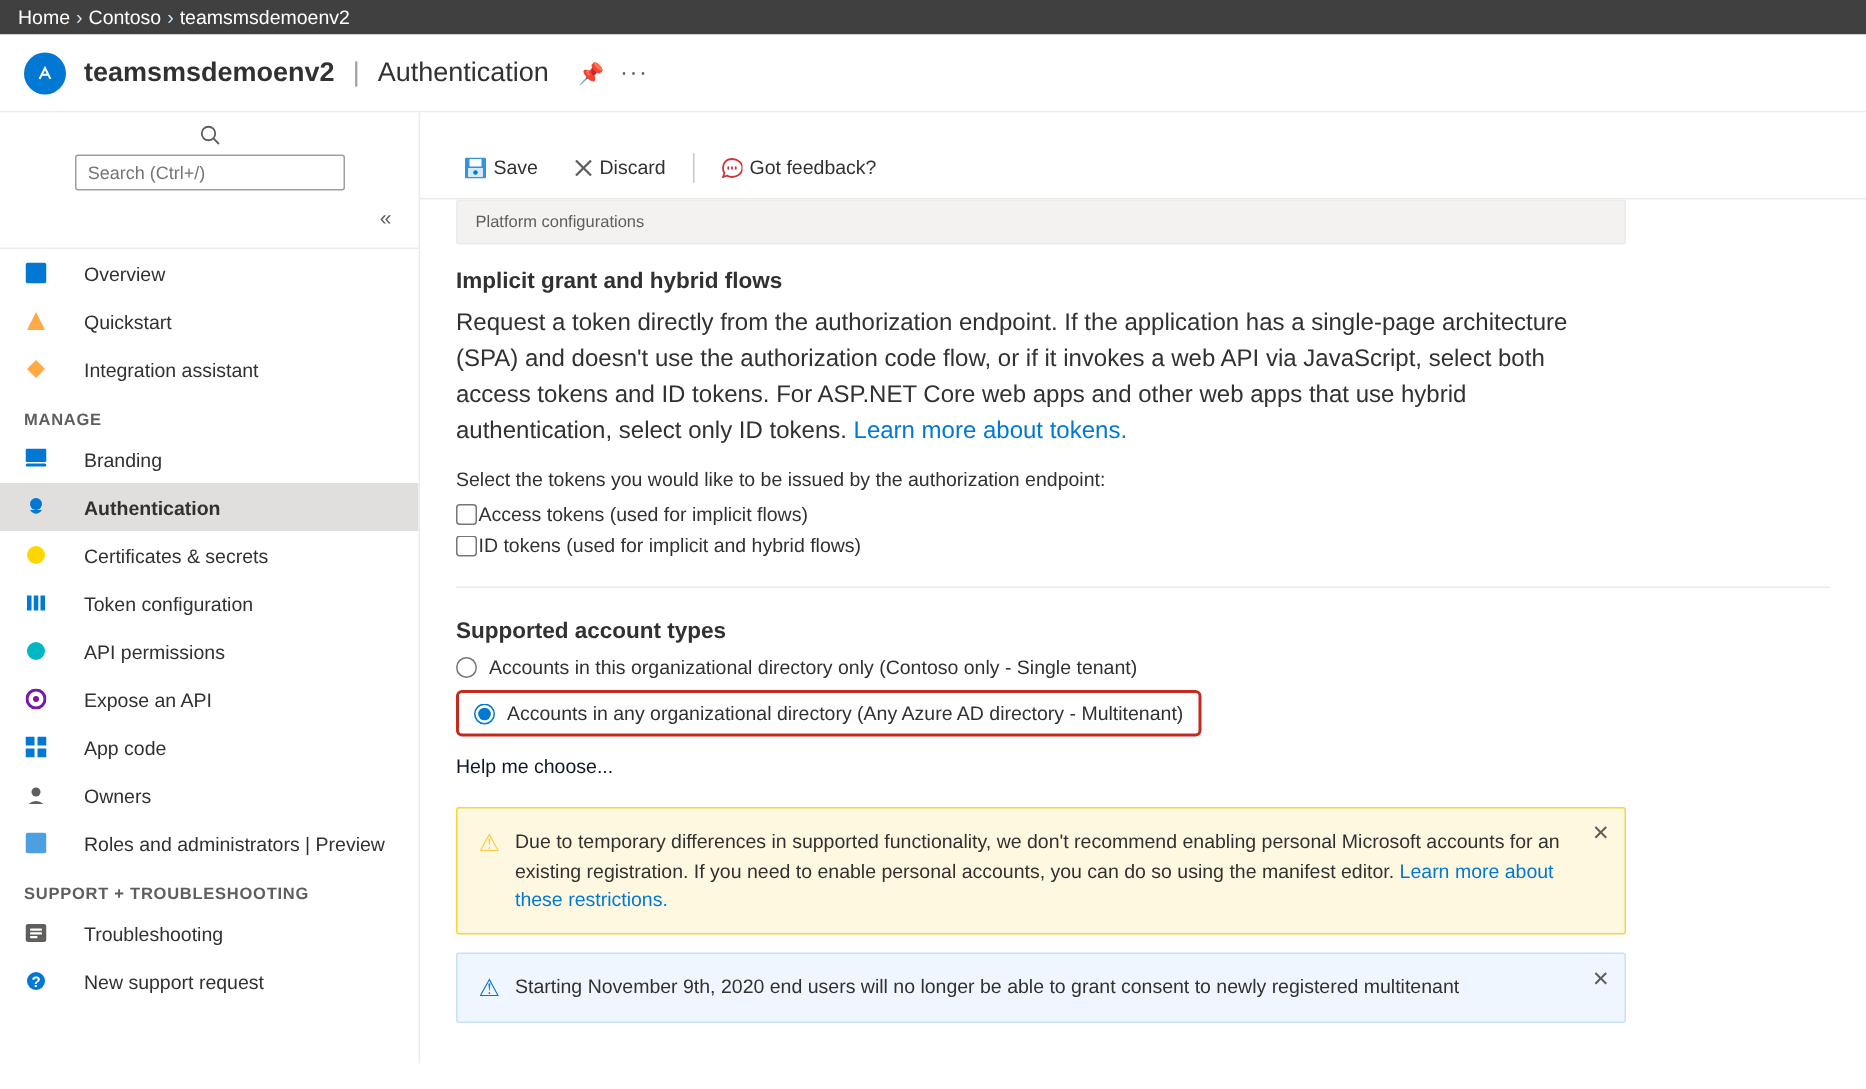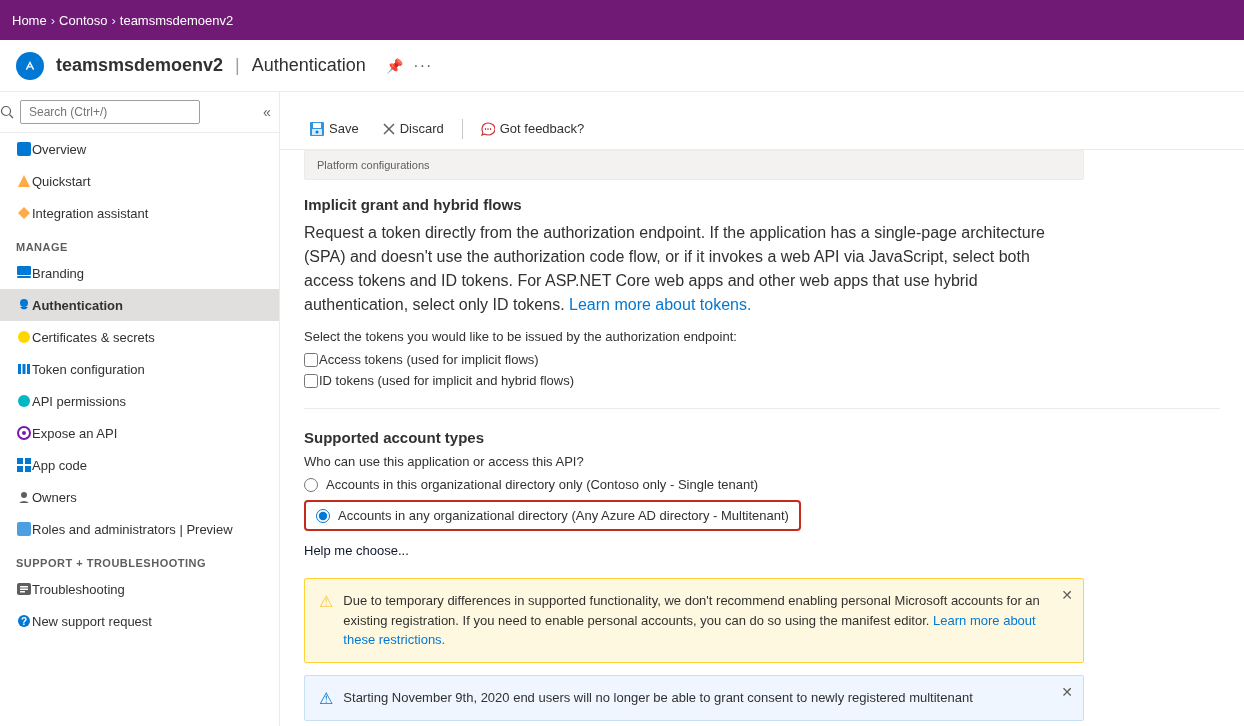--- a/index.html
+++ b/index.html
@@ -1,21 +1,21 @@
 <!DOCTYPE html>
 <html><head>
   <meta charset="utf-8">
   <style>
     * { box-sizing: border-box; margin: 0; padding: 0; }
     body { font-family: 'Segoe UI', Arial, sans-serif; font-size: 13px; color: #323130; background: #fff; overflow: hidden; }
 
     
     .top-bar {
-      background: #701a75;
-      height: 40px;
+      background: #404040;
+      height: 23px;
       display: flex;
       align-items: center;
       padding: 0 12px;
       color: #fff;
       font-size: 13px;
       gap: 6px;
     }
     .top-bar .breadcrumb { display: flex; align-items: center; gap: 4px; color: #fff; font-size: 13px; }
     .top-bar .breadcrumb a { color: #fff; text-decoration: none; }
     .top-bar .breadcrumb span { color: #cce4f7; }
@@ -49,41 +49,41 @@
 
     
     .sidebar {
       width: 280px;
       min-width: 280px;
       border-right: 1px solid #edebe9;
       overflow-y: auto;
       background: #fff;
     }
     .sidebar-search {
-      padding: 8px 0;
+      padding: 8px 10px;
       border-bottom: 1px solid #edebe9;
-      display: flex; align-items: center; gap: 6px;
+      display: flex; align-items: center; gap: 6px; flex-direction: column;
     }
     .sidebar-search input {
       border: 1px solid #a19f9d;
       border-radius: 2px;
       padding: 4px 8px;
       font-size: 12px;
       width: 180px;
       color: #605e5c;
       outline: none;
     }
     .sidebar-collapse-btn {
       width: 24px; height: 24px;
       display: flex; align-items: center; justify-content: center;
       cursor: pointer; color: #605e5c; font-size: 14px; margin-left: auto;
     }
 
     .nav-item {
-      display: flex; align-items: center; gap: 0;
+      display: flex; align-items: center; gap: 24px;
       padding: 8px 16px;
       cursor: pointer;
       color: #323130;
       font-size: 13px;
       position: relative;
     }
     .nav-item.active { background: #e1dfdd; font-weight: 600; }
     .nav-item .nav-icon { width: 16px; height: 16px; flex-shrink: 0; display: flex; align-items: center; justify-content: center; }
 
     .nav-section-header {
@@ -410,21 +410,20 @@
         <label for="access-tokens">Access tokens (used for implicit flows)</label>
       </div>
       <div class="checkbox-item">
         <input type="checkbox" id="id-tokens" style="">
         <label for="id-tokens">ID tokens (used for implicit and hybrid flows)</label>
       </div>
 
       <div class="section-separator"></div>
 
       <h2 class="section-title">Supported account types</h2>
-      <p class="tokens-label">Who can use this application or access this API?</p>
 
       <div class="radio-item">
         <input type="radio" id="single-tenant" name="account-type" style="">
         <label for="single-tenant">Accounts in this organizational directory only (Contoso only - Single tenant)</label>
       </div>
 
       <div class="radio-item" style="margin-top: 4px;">
         <div class="radio-selected-box">
           <input type="radio" id="multitenant" name="account-type" checked="" style="">
           <label for="multitenant">Accounts in any organizational directory (Any Azure AD directory - Multitenant)</label>

